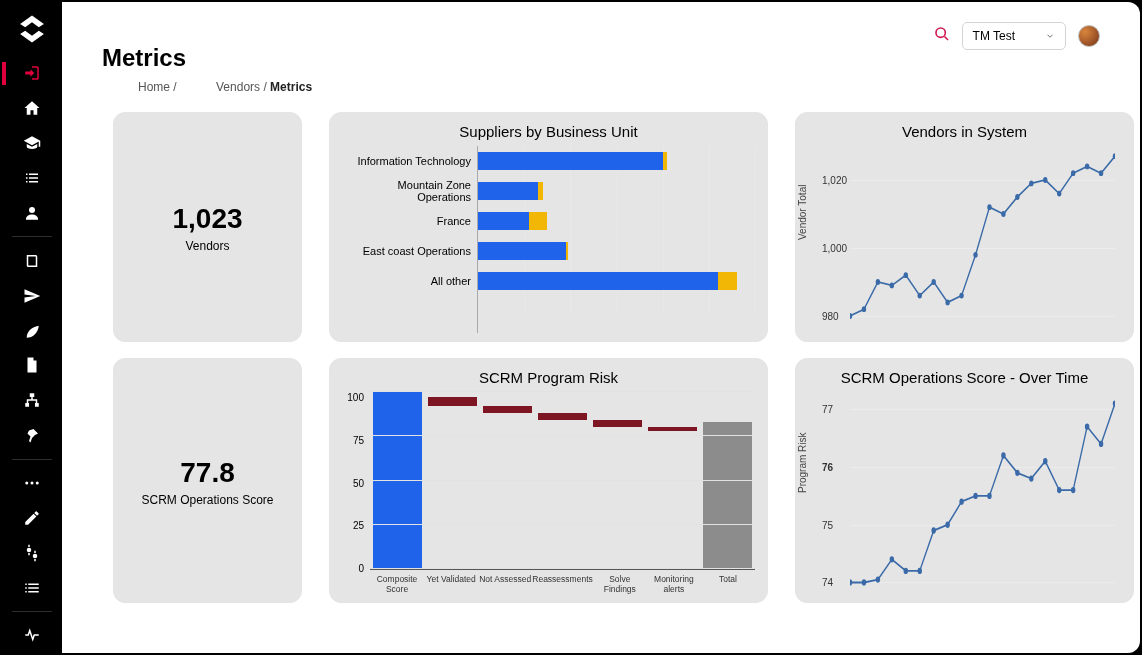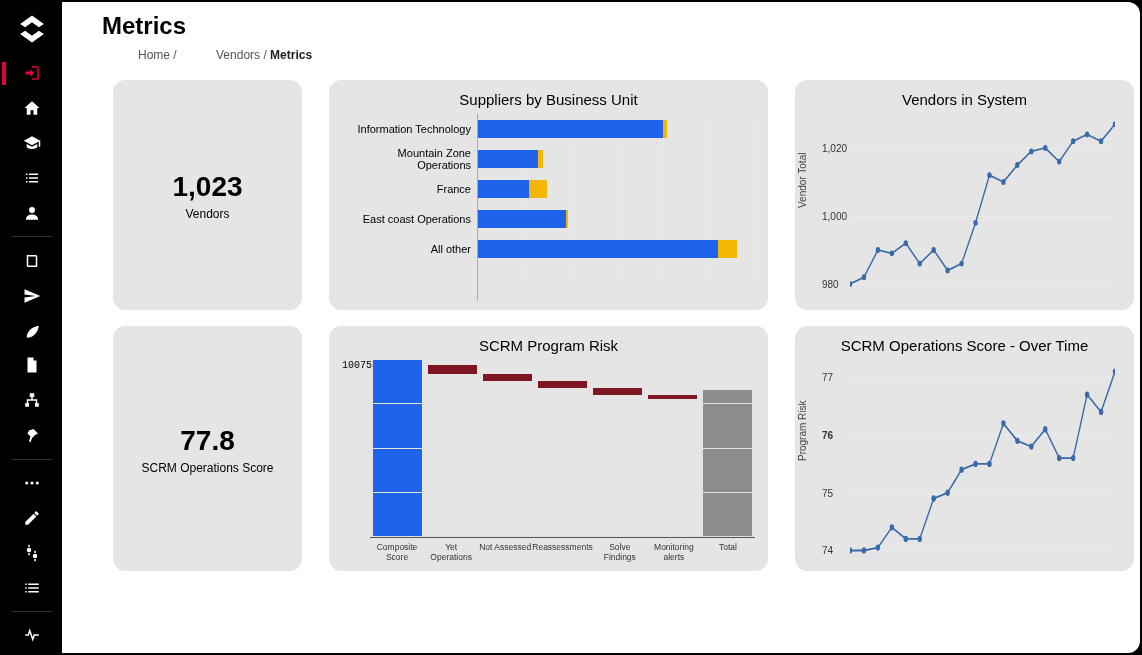--- a/index.html
+++ b/index.html
@@ -46,21 +46,21 @@
 
   
   .linewrap { flex:1; position:relative;}
   .linewrap svg { width:100%; height:100%;}
   .ylab { position:absolute; left:-6px; top:50%; transform: rotate(-90deg) translate(0,-50%); transform-origin: left top; font-size:10px; color:#444;}
   .ytick { position:absolute; left:14px; font-size:10px; color:#333; transform: translateY(-50%);}
   .gridh { position:absolute; left:42px; right:6px; height:1px; background:#ececec;}
 
   
   .wf { flex:1; display:flex; }
-  .wf-y { display:flex; flex-direction:row; justify-content:space-between; font-size:10px; text-align:right; padding-right:6px; width:28px; padding-bottom:20px;font-family:Liberation Mono, monospace;}
+  .wf-y { display:flex; flex-direction:column; justify-content:space-between; font-size:10px; text-align:right; padding-right:6px; width:28px; padding-bottom:20px;}
   .wf-plot { flex:1; position:relative; border-bottom:1px solid #555;}
   .wf-bars { position:absolute; inset:0 0 0 0; display:flex; align-items:flex-end;}
   .wf-col { flex:1; position:relative; height:100%;}
   .wf-bar { position:absolute; left:6%; right:6%; }
   .wf-gridh { position:absolute; left:0; right:0; height:1px; background:#e2e2e2;}
   .wf-xlabels { display:flex; font-size:8.5px; color:#333; padding-top:4px;}
   .wf-xlabels div { flex:1; text-align:center;}
 
 </style>
 </head>
@@ -162,20 +162,35 @@
       </div>
     <div class="side-sep"></div>
     <div class="side-item">
         <svg viewBox="0 0 24 24" fill="currentColor">
           <path d="M3 12h4l2-6 4 12 2-6h6" stroke="#fff" stroke-width="2" fill="none"></path>
         </svg>
       </div>
   </div>
 
   <div class="main">
+    <div class="topbar">
+      <span class="search-ico">
+        <svg width="16" height="16" viewBox="0 0 24 24" fill="none" stroke="currentColor" stroke-width="2.5">
+            <circle cx="10" cy="10" r="7"></circle>
+            <path d="M21 21l-5.2-5.2"></path>
+          </svg>
+      </span>
+      <div class="dropdown">
+        <span>TM Test</span>
+        <svg width="10" height="10" viewBox="0 0 24 24">
+            <path d="M6 9l6 6 6-6" stroke="#555" stroke-width="2" fill="none"></path>
+          </svg>
+      </div>
+      <div class="avatar"></div>
+    </div>
 
     <h1 class="page-title">Metrics</h1>
     <div class="breadcrumb">
       <a href="#">Home</a> /
       <a href="#">Vendors</a> /
       <span class="current">Metrics</span>
     </div>
 
     <div class="grid">
 
@@ -302,21 +317,21 @@
                   </div>
                 </div>
             <div class="wf-gridh" style="bottom: 0%;"></div>
                 <div class="wf-gridh" style="bottom: 25%;"></div>
                 <div class="wf-gridh" style="bottom: 50%;"></div>
                 <div class="wf-gridh" style="bottom: 75%;"></div>
                 <div class="wf-gridh" style="bottom: 100%;"></div>
               </div>
             <div class="wf-xlabels" id="wf-x">
                 <div>Composite Score</div>
-                <div>Yet Operations</div>
+                <div>Yet Validated</div>
                 <div>Not Assessed</div>
                 <div>Reassessments</div>
                 <div>Solve Findings</div>
                 <div>Monitoring alerts</div>
                 <div>Total</div>
               </div>
           </div>
         </div>
       </div>
 

